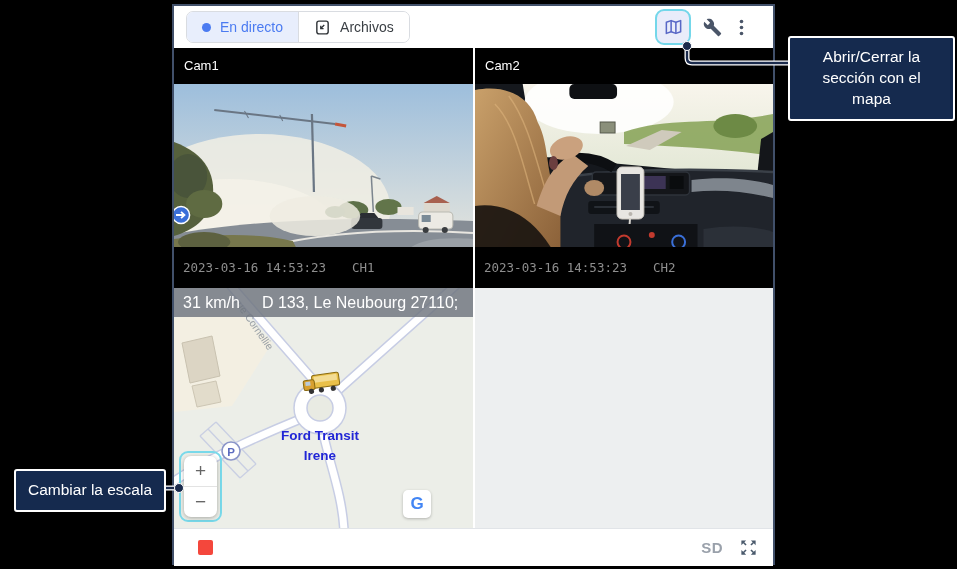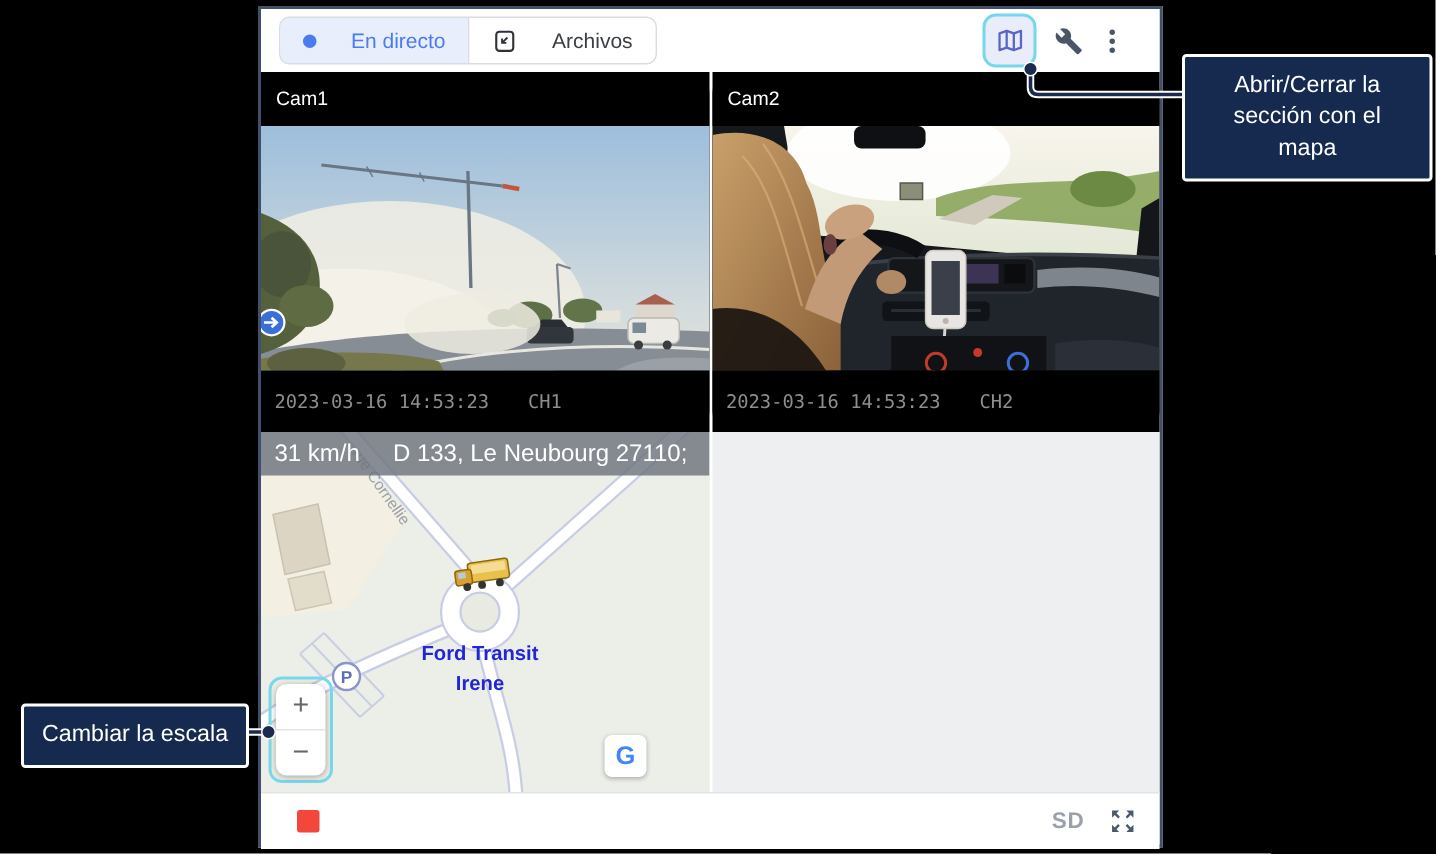--- a/index.html
+++ b/index.html
@@ -7,33 +7,33 @@
        font-family:"Liberation Sans",sans-serif;}
 
   
   .panel{position:absolute;left:172px;top:4px;width:603px;height:561px;background:#fff;
          border:2px solid #41506a;box-sizing:border-box;display:flex;flex-direction:column;}
 
   
   .header{height:42px;min-height:42px;display:flex;align-items:center;justify-content:space-between;
           padding:0 24px 0 12px;background:#fff;}
   .tabs{display:flex;border:1px solid #d9dce1;border-radius:7px;height:30px;overflow:hidden;background:#fff;}
-  .tab{display:flex;align-items:center;gap:23px;padding:0 15px;font-size:14px;color:#3a3f44;
+  .tab{display:flex;align-items:center;gap:9px;padding:0 15px;font-size:14px;color:#3a3f44;
        border-right:1px solid #d9dce1;background:#fff;cursor:pointer;white-space:nowrap;}
   .tab:last-child{border-right:none;}
   .tab.active{background:#e8eefc;color:#4b7bf1;}
   .dot{width:9px;height:9px;border-radius:50%;background:#4b7bf1;}
   .hicons{display:flex;align-items:center;gap:12px;}
   .map-btn{width:36px;height:36px;border:2px solid #74d7ea;border-radius:9px;background:#e9ecfa;
            display:flex;align-items:center;justify-content:center;box-sizing:border-box;cursor:pointer;}
   .icon-btn{display:flex;align-items:center;justify-content:center;cursor:pointer;}
 
   
   .video-row{display:flex;height:240px;min-height:240px;}
-  .vcol{width:299px;display:flex;flex-direction:column;background:#000;border-radius:14px;}
+  .vcol{width:299px;display:flex;flex-direction:column;background:#000;}
   .vcol.right{width:298px;border-left:2px solid #fff;}
   .cam-label{height:38px;color:#fff;font-size:13px;display:flex;align-items:center;padding-left:10px;background:#000;}
   .cam-img{height:173px;overflow:hidden;}
   .cam-img svg{display:block;}
   .cam-ts{height:44px;background:#000;color:#8e8e8e;font-family:"DejaVu Sans Mono",monospace;
           font-size:12.5px;display:flex;align-items:center;padding-left:9px;}
   .ch{margin-left:26px;}
 
   
   .row2{display:flex;height:240px;min-height:240px;}

